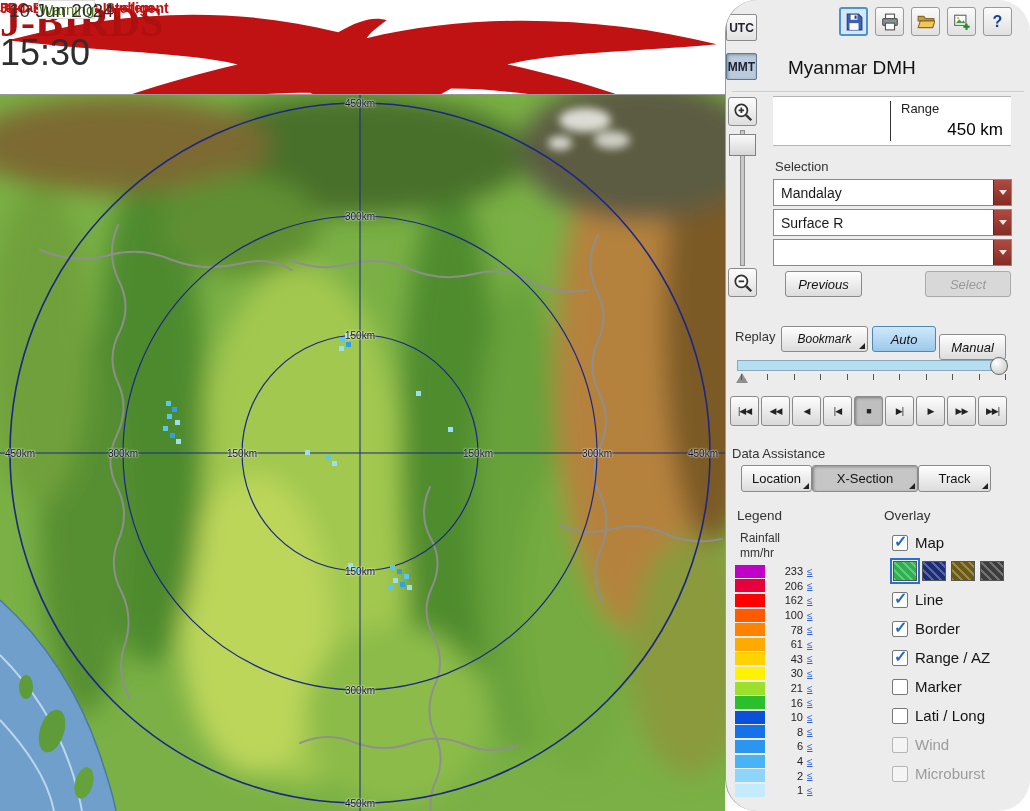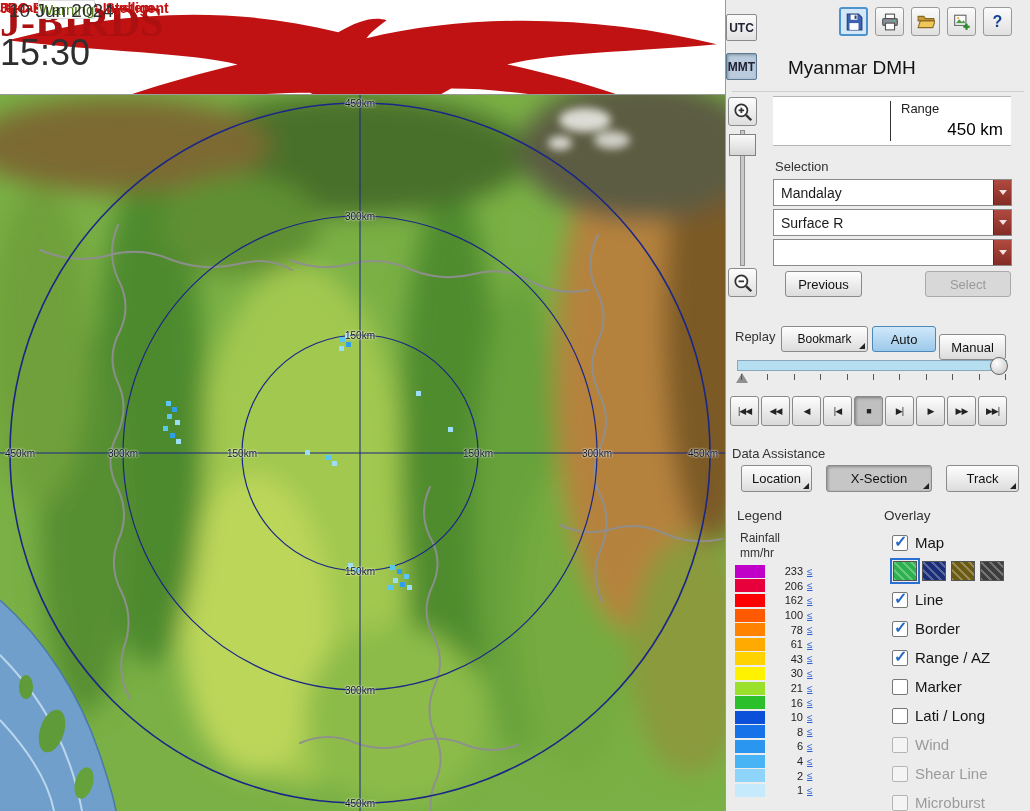--- a/index.html
+++ b/index.html
@@ -1,21 +1,21 @@
 <!DOCTYPE html>
 <html><head>
 <meta charset="utf-8">
 <style>
   html,body{margin:0;padding:0;}
   body{width:1030px;height:811px;overflow:hidden;font-family:"Liberation Sans",sans-serif;background:#fff;}
   .app{position:relative;width:1030px;height:811px;display:flex;align-items:center;}
   .left{position:relative;width:725px;height:811px;flex:0 0 725px;}
   .header-left{position:relative;width:725px;height:95px;background:#fff;border-bottom:1px solid #9a9a9a;box-sizing:border-box;overflow:hidden;}
   .map-area{position:relative;width:725px;height:716px;overflow:hidden;background:#7ab045;}
-  .right{position:relative;width:305px;height:811px;background:#ececec;border-left:1px solid #9a9a9a;box-sizing:border-box;overflow:hidden;flex:0 0 305px;}
+  .right{position:relative;width:305px;height:811px;background:#ececec;border-left:1px solid #9a9a9a;box-sizing:border-box;overflow:hidden;flex:0 0 305px;border-radius:32px;}
 
   
   .eagle{position:absolute;left:28;top:27;width:352;height:62;}
   .logo-title{position:absolute;left:10;top:2;font-family:"Liberation Serif",serif;font-weight:bold;font-size:42px;color:#ad1010;line-height:1.05;letter-spacing:0;}
   .logo-sub1{position:absolute;left:213;top:10;font-size:14px;font-weight:bold;color:#c51212;}
   .logo-sub2{position:absolute;left:213;top:28;font-size:13.5px;font-weight:bold;color:#c51212;white-space:pre;}
   .warning-box{position:absolute;left:482;top:21;width:78;height:46;background:#fff;border:1px solid #dcdcdc;display:flex;align-items:center;justify-content:center;font-size:15px;color:#4d7c0f;margin-left:38px;}
   .clock-time{position:absolute;left:572;top:4;font-size:36px;color:#2e2e2e;margin-top:32px;}
   .clock-date{position:absolute;left:569;top:55;font-size:19px;color:#2e2e2e;white-space:nowrap;margin-left:9px;}
 
@@ -43,37 +43,37 @@
   .replay-label{top:329px;left:9px;}
   .da-label{top:446px;left:6px;}
   .legend-title{top:508px;left:11px;font-size:13.5px;}
   .overlay-title{top:508px;left:158px;font-size:13.5px;}
 
   .dd{position:absolute;left:47px;width:239px;height:27px;background:#fff;border:1px solid #8a8a8a;box-sizing:border-box;display:flex;align-items:center;cursor:pointer;}
   .dd-text{flex:1;padding-left:7px;font-size:14px;color:#1a1a1a;overflow:hidden;white-space:nowrap;}
   .dd-btn{width:17px;height:100%;background:linear-gradient(#b04a40,#832c24);border-left:1px solid #6a2019;display:flex;align-items:center;justify-content:center;}
   .dd-arrow{width:0;height:0;border-left:4px solid transparent;border-right:4px solid transparent;border-top:5px solid #f3e2e0;}
 
-  .btn{position:absolute;background:linear-gradient(#fefefe,#dcdcdc);border:1px solid #8a8a8a;border-radius:3px;font-size:13px;color:#111;display:flex;align-items:center;justify-content:center;cursor:pointer;box-sizing:border-box;font-family:"Liberation Sans",sans-serif;}
+  .btn{position:absolute;background:linear-gradient(#fefefe,#dcdcdc);border:1px solid #8a8a8a;border-radius:3px;font-size:13px;color:#111;display:flex;align-items:center;justify-content:center;cursor:pointer;box-sizing:border-box;font-family:"Liberation Sans",sans-serif;font-style:italic;}
   .btn.disabled{background:#d8d8d8;color:#999;border-color:#aaa;cursor:default;}
   .btn.mode-selected{background:linear-gradient(#cfe8fa,#9cc9ea);border:1px solid #4d88b8;}
   .corner{position:absolute;right:2px;bottom:2px;width:0;height:0;border-left:6px solid transparent;border-bottom:6px solid #222;}
 
   
   .timeline{position:absolute;top:357px;left:11px;width:274px;height:32px;cursor:pointer;}
   .tl-track{position:absolute;top:3px;left:0;right:4px;height:11px;background:#b5def0;border:1px solid #8aa8bc;box-sizing:border-box;}
   .tl-thumb{position:absolute;left:253px;top:0px;width:18px;height:18px;border-radius:50%;background:radial-gradient(circle at 35% 30%,#fefefe,#c4c4c4);border:1px solid #666;box-sizing:border-box;}
   .tl-marker{position:absolute;left:-1px;top:16px;width:0;height:0;border-left:6px solid transparent;border-right:6px solid transparent;border-bottom:10px solid #8f8f8f;}
   .tl-tick{position:absolute;top:17px;width:1px;height:6px;background:#555;}
 
   .playback-row{position:absolute;top:396px;left:4px;display:flex;gap:2px;}
   .pb-btn{width:29px;height:30px;background:linear-gradient(#fdfdfd,#d9d9d9);border:1px solid #8a8a8a;border-radius:3px;font-size:9px;letter-spacing:-1px;color:#222;display:flex;align-items:center;justify-content:center;cursor:pointer;box-sizing:border-box;padding:0;}
   .pb-btn.pressed{background:#bfbfbf;box-shadow:inset 1px 1px 3px rgba(0,0,0,.35);}
 
-  .da-buttons{position:absolute;top:465px;left:15px;display:flex;gap:14px;}
+  .da-buttons{position:absolute;top:465px;left:15px;display:flex;gap:0;}
   .da-btn{position:relative;height:27px;background:linear-gradient(#fefefe,#dcdcdc);border:1px solid #8a8a8a;border-radius:3px;font-size:13px;color:#111;display:flex;align-items:center;justify-content:center;cursor:pointer;box-sizing:border-box;}
   .da-btn.pressed{background:#c6c6c6;box-shadow:inset 1px 1px 3px rgba(0,0,0,.3);}
 
   
   .legend-unit1{position:absolute;top:531px;left:14px;font-size:12px;color:#333;}
   .legend-unit2{position:absolute;top:546px;left:14px;font-size:12px;color:#333;}
   .legend-rows{position:absolute;top:564px;left:9px;}
   .lg-row{display:flex;align-items:center;height:14.6px;}
   .lg-sw{width:30px;height:13px;flex:0 0 30px;}
   .lg-val{width:38px;text-align:right;font-size:11px;color:#222;}
@@ -499,22 +499,18 @@
         <div class="ov-row">
           <span class="cb"></span>
           <span>Lati / Long</span>
         </div>
         <div class="ov-row disabled">
           <span class="cb"></span>
           <span>Wind</span>
         </div>
         <div class="ov-row disabled">
           <span class="cb"></span>
-          <span>Shear Line</span>
-        </div>
-        <div class="ov-row disabled">
-          <span class="cb"></span>
           <span>Microburst</span>
         </div>
       </div>
 
   </div>
 </div>
 
 </body></html>

